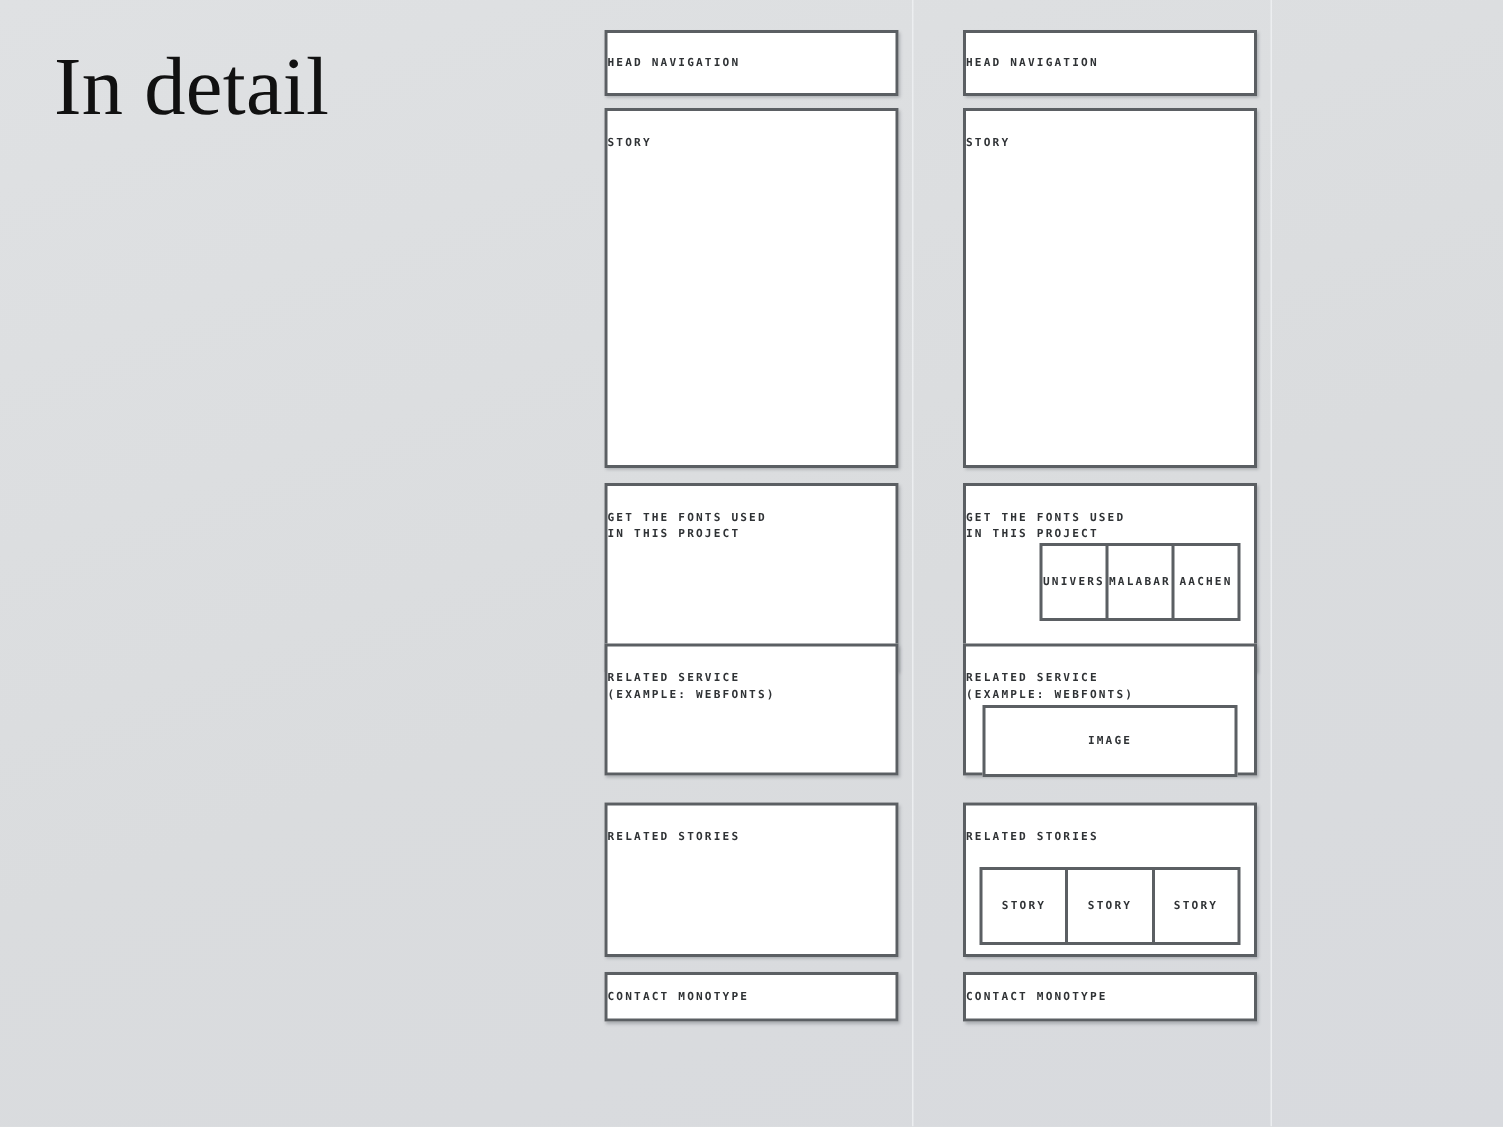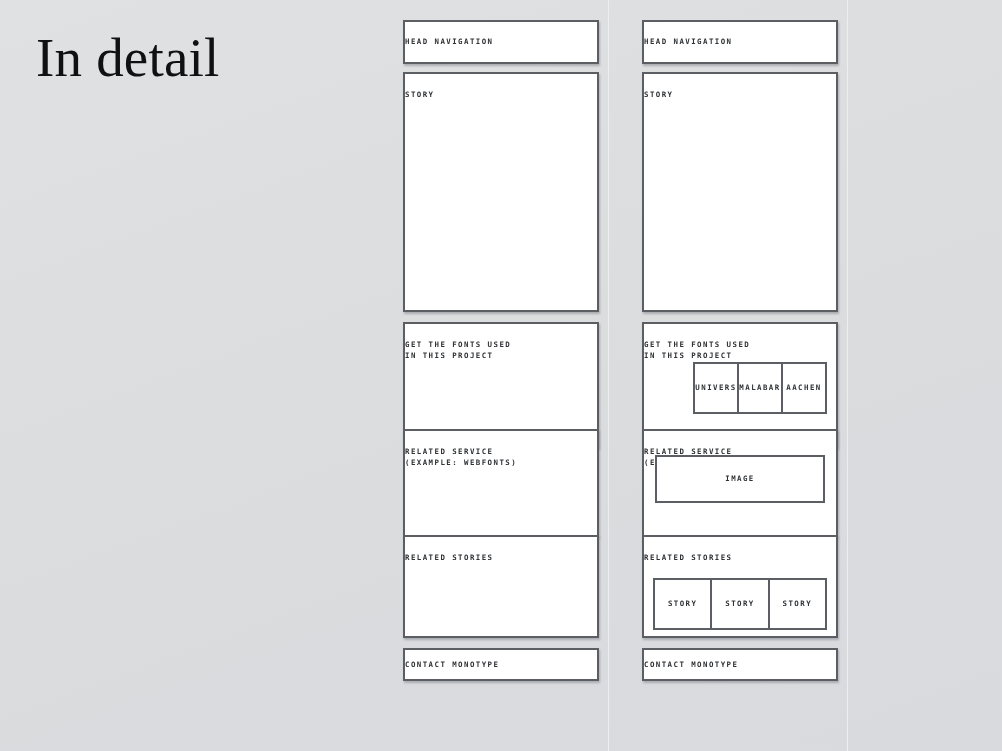--- a/index.html
+++ b/index.html
@@ -94,21 +94,21 @@
     left: 0;
     right: 0;
     top: 50%;
     transform: translateY(-50%);
   }
 
   
   .sec-nav     { top: 20px;  height: 44px; }
   .sec-story   { top: 72px;  height: 240px; }
   .sec-fonts   { top: 322px; height: 126px; }
-  .sec-service { top: 429px; height: 108px; }
+  .sec-service { top: 429px; height: 88px; }
   .sec-stories { top: 535px; height: 103px; }
   .sec-contact { top: 648px; height: 33px; }
 
   
   .subrow {
     position: absolute;
     left: 9px;
     right: 9px;
     display: flex;
     box-sizing: border-box;
@@ -125,21 +125,21 @@
   }
   .subrow .cell:last-child { border-right: none; }
 
   .row-fonts   { top: 38px; height: 52px; margin-left: 40px; }
   .row-stories { top: 41px; height: 52px; }
 
   .imagebox {
     position: absolute;
     left: 11px;
     right: 11px;
-    top: 24px;
+    top: 39px;
     height: 48px;
     box-sizing: border-box;
     border: 2px solid #5b5f63;
     background: #ffffff;
     display: flex;
     align-items: center;
     justify-content: center;
   }
 </style>
 </head>

